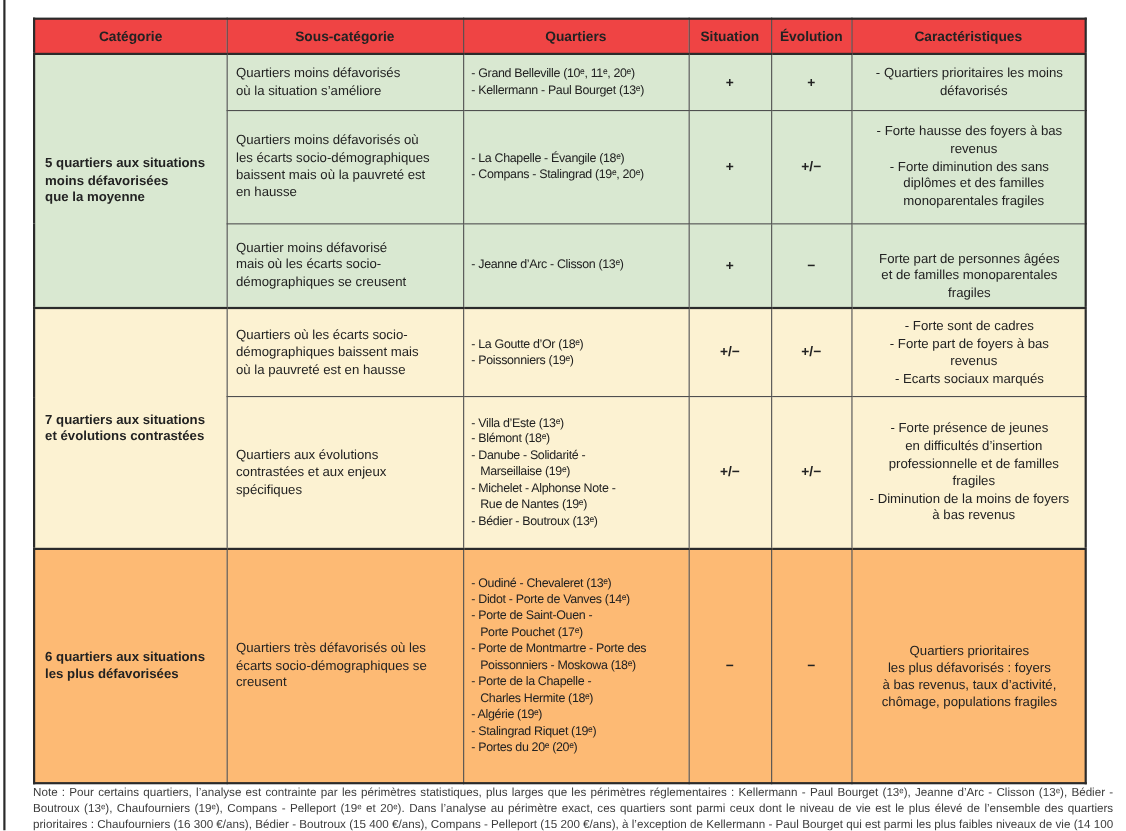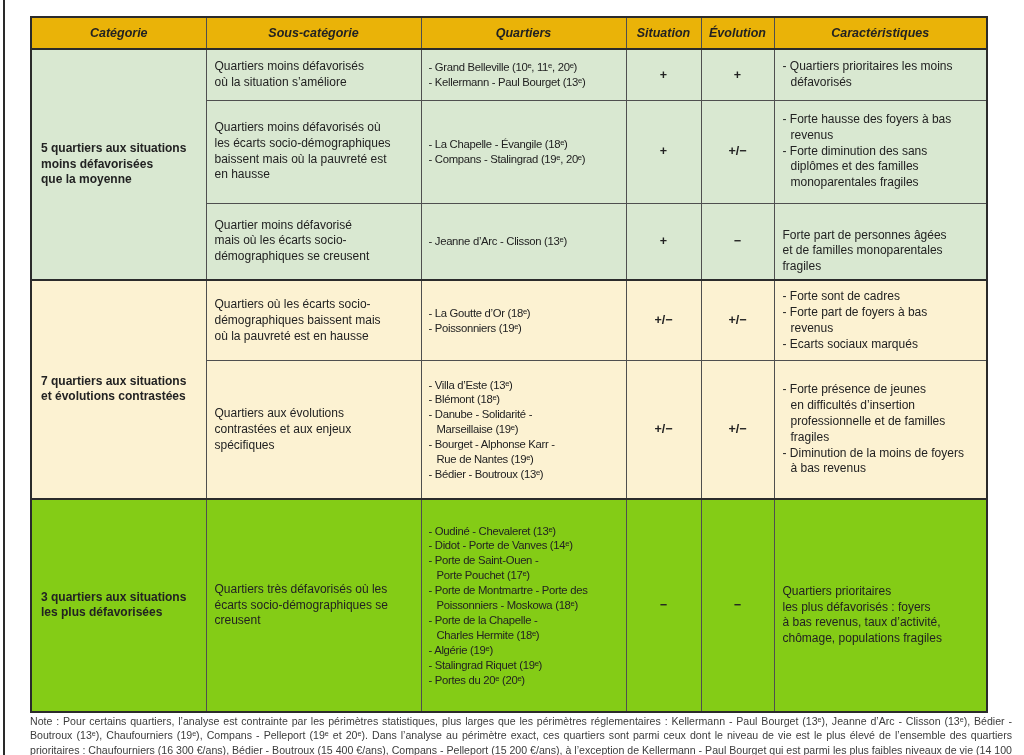--- a/index.html
+++ b/index.html
@@ -9,39 +9,39 @@
     overflow:hidden;
   }
   .scan-edge{position:absolute;left:3px;top:0;width:2px;height:755px;background:#2a2a2a;}
   .table-wrap{position:absolute;left:30px;top:16px;}
   table{border-collapse:collapse;table-layout:fixed;width:956px;border:2px solid #2b2b2b;}
   td,th{
     border:1px solid #4f4f4f;vertical-align:middle;
     padding:4px 8px;font-size:12px;line-height:1.32;
   }
   th{
-    background:#eab308;text-align:center;font-weight:bold;font-size:12.5px;
-    height:24px;padding:3px 4px;border-bottom:2px solid #2b2b2b;font-style:italic;
+    background:#ef4444;text-align:center;font-weight:bold;font-size:12.5px;
+    height:24px;padding:3px 4px;border-bottom:2px solid #2b2b2b;
   }
   tr.section-start td{border-top:2px solid #2b2b2b;}
   .sec-green td{background:#d9e8d1;}
   .sec-yellow td{background:#fcf2d2;}
-  .sec-pink td{background:#84cc16;}
+  .sec-pink td{background:#fdba74;}
   td.cat{
     font-weight:bold;white-space:pre-line;padding-left:9px;margin-top:45px;
   }
   td.sub{white-space:pre-line;}
   td.quart{
     font-weight:normal;font-size:11.3px;letter-spacing:-0.3px;
     padding:4px 4px 4px 7px;
   }
   .q-item{white-space:pre-line;padding-left:8px;text-indent:-8px;}
   td.mark{text-align:center;font-weight:bold;font-size:12.5px;}
   td.chars{padding:4px 6px 4px 8px;}
-  .c-item{white-space:pre-line;padding-left:8px;text-indent:-8px;}
+  .c-item{white-space:pre-line;padding-left:8px;text-indent:-8px;text-align:center;}
   .c-item.plain{padding-left:0;text-indent:0;margin-top:20px;}
   .note{
     position:absolute;left:30px;top:714px;width:982px;
     font-size:10.6px;line-height:1.36;color:#3c3c3c;text-align:justify;
   }
 </style>
 </head>
 <body>
 
 <div class="scan-edge"></div>
@@ -141,38 +141,38 @@
       </tr>
       <tr class="sec-yellow" style="height:138px">
         <td class="sub">Quartiers aux évolutions
 contrastées et aux enjeux
 spécifiques</td>
         <td class="quart">
           <div class="q-item">- Villa d’Este (13ᵉ)</div>
           <div class="q-item">- Blémont (18ᵉ)</div>
           <div class="q-item">- Danube - Solidarité -
 Marseillaise (19ᵉ)</div>
-          <div class="q-item">- Bourget - Alphonse Karr -
+          <div class="q-item">- Michelet - Alphonse Note -
 Rue de Nantes (19ᵉ)</div>
           <div class="q-item">- Bédier - Boutroux (13ᵉ)</div>
         </td>
         <td class="mark">+/−</td>
         <td class="mark">+/−</td>
         <td class="chars">
           <div class="c-item">- Forte présence de jeunes
 en difficultés d’insertion
 professionnelle et de familles
 fragiles</div>
           <div class="c-item">- Diminution de la moins de foyers
 à bas revenus</div>
         </td>
       </tr>
 
       <tr class="sec-pink section-start" style="height:213px">
-        <td class="cat">3 quartiers aux situations
+        <td class="cat">6 quartiers aux situations
 les plus défavorisées</td>
         <td class="sub">Quartiers très défavorisés où les
 écarts socio-démographiques se
 creusent</td>
         <td class="quart">
           <div class="q-item">- Oudiné - Chevaleret (13ᵉ)</div>
           <div class="q-item">- Didot - Porte de Vanves (14ᵉ)</div>
           <div class="q-item">- Porte de Saint-Ouen -
 Porte Pouchet (17ᵉ)</div>
           <div class="q-item">- Porte de Montmartre - Porte des

